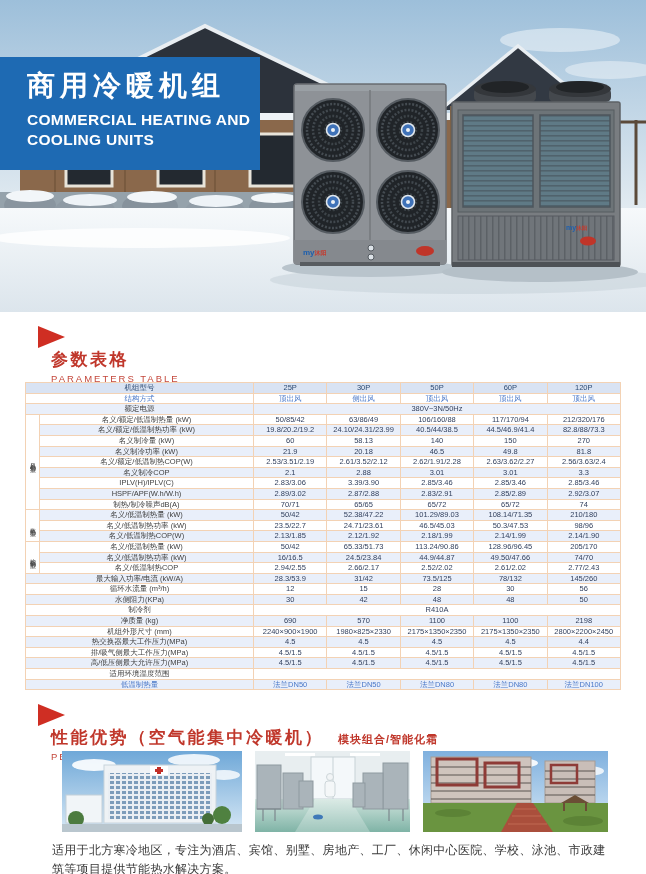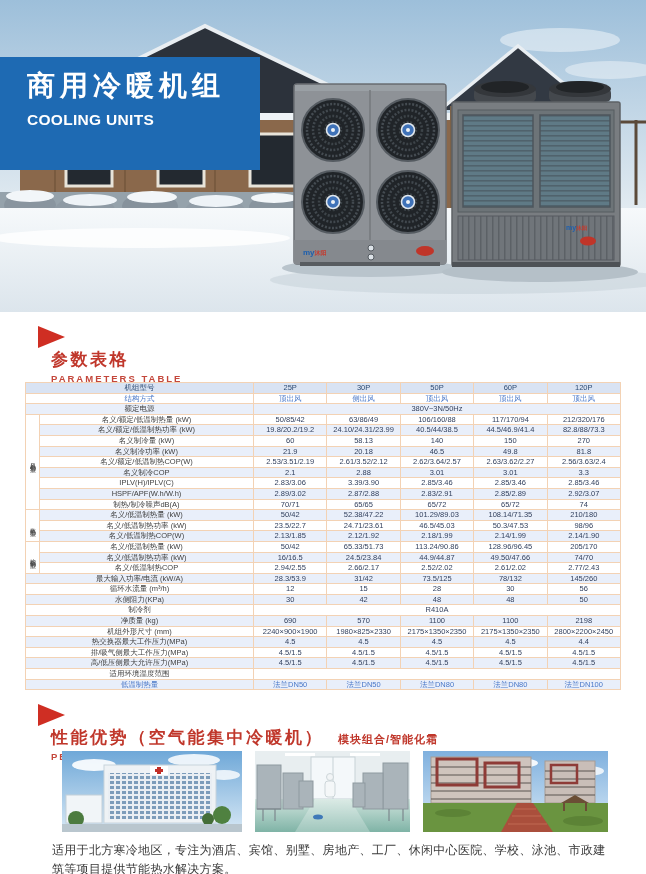--- a/index.html
+++ b/index.html
@@ -17,21 +17,21 @@
   }
   .banner-zh{font-size:28px;font-weight:bold;letter-spacing:5px;line-height:1.15;}
   .banner-en{font-size:15.5px;font-weight:bold;line-height:1.3;letter-spacing:.3px;margin-top:8px;}
   
   .sec-head{display:flex;align-items:flex-start;margin:10px 0 0 38px;height:44px;flex-direction:column;}
   .arrow{width:0;height:0;border-left:27px solid #cf2e23;border-top:11px solid transparent;border-bottom:11px solid transparent;margin-top:4px;}
   .sec-titles{margin-left:13px;}
   .sec-row{display:flex;align-items:baseline;}
   .sec-zh{color:#c0372b;font-size:17px;font-weight:bold;letter-spacing:2.5px;}
   .sec-tag{color:#c0372b;font-size:11px;font-weight:bold;margin-left:14px;letter-spacing:1px;}
-  .sec-en{color:#c4473b;font-size:9.5px;font-weight:bold;letter-spacing:2px;margin-top:2px;}
+  .sec-en{color:#c4473b;font-size:9.5px;font-weight:normal;letter-spacing:2px;margin-top:2px;}
   
   table.spec{
     border-collapse:collapse;table-layout:fixed;width:596px;
     margin:16px 0 0 25px;font-size:7.5px;
   }
   table.spec td,table.spec th{
     border:1px solid #f3d2b4;text-align:center;vertical-align:middle;
     padding:0;height:9.5px;line-height:9.6px;color:#33415e;font-weight:normal;
     overflow:hidden;white-space:nowrap;
   }
@@ -167,20 +167,21 @@
       <rect x="458" y="216" width="156" height="44" fill="url(#vl)" stroke="#565b60" stroke-width="1"></rect>
       <text x="566" y="230" font-size="7" font-weight="bold"><tspan fill="#1d5fae">my</tspan><tspan fill="#c43b2f" font-size="5.5">沐阳</tspan></text>
       <ellipse cx="588" cy="241" rx="8" ry="4.5" fill="#c03529"></ellipse>
       <rect x="452" y="262" width="168" height="5" fill="#4e5256"></rect>
     </g>
   </svg>
 
   <div class="banner">
     <div class="banner-zh">商用冷暖机组</div>
     <div class="banner-en">
+      <div>COMMERCIAL HEATING AND</div>
       <div>COOLING UNITS</div>
     </div>
   </div>
 </div>
 
 <div class="sec-head">
   <div class="arrow"></div>
   <div class="sec-titles">
     <div class="sec-row">
       <span class="sec-zh">参数表格</span>
@@ -252,21 +253,21 @@
         <td>21.9</td>
         <td>20.18</td>
         <td>46.5</td>
         <td>49.8</td>
         <td>81.8</td>
       </tr>
       <tr>
         <td class="lbl">名义/额定/低温制热COP(W)</td>
         <td>2.53/3.51/2.19</td>
         <td>2.61/3.52/2.12</td>
-        <td>2.62/3.64/2.57</td>
+        <td>2.62/1.91/2.28</td>
         <td>2.63/3.62/2.27</td>
         <td>2.56/3.63/2.4</td>
       </tr>
       <tr>
         <td class="lbl">名义制冷COP</td>
         <td>2.1</td>
         <td>2.88</td>
         <td>3.01</td>
         <td>3.01</td>
         <td>3.3</td>

